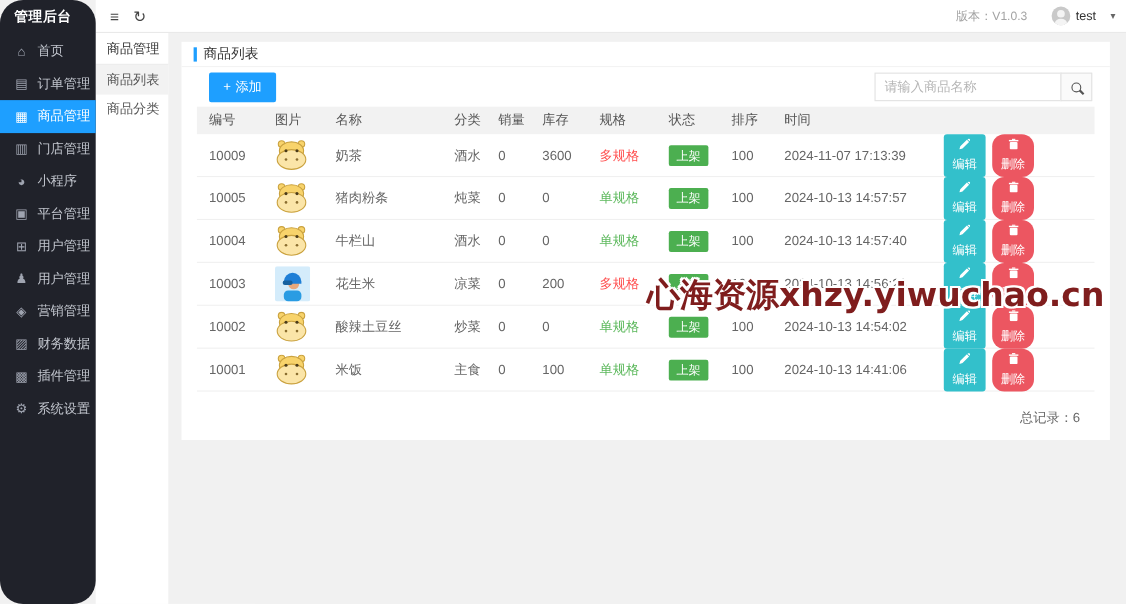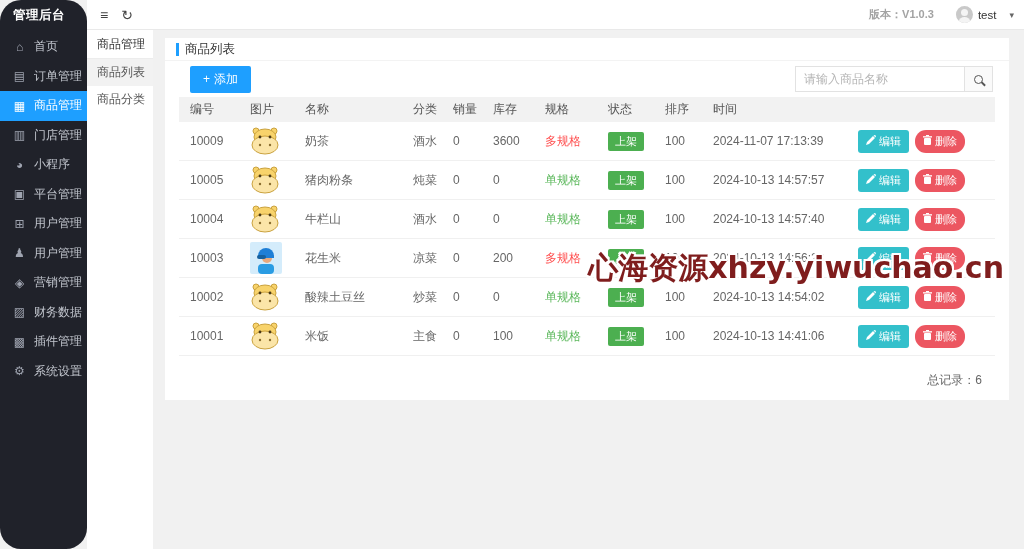--- a/index.html
+++ b/index.html
@@ -14,21 +14,21 @@
   .brand { height:30px; line-height:30px; padding-left:13px; color:#fff; font-size:12.5px; font-weight:bold; letter-spacing:.5px; }
   .side-items { margin-top:2px; }
   .side-item { height:29.5px; display:flex; align-items:center; gap:8px; padding-left:13px; color:#c2c6ce; font-size:12px; cursor:pointer; }
   .side-item .icon { width:13px; font-size:12px; color:#9fa4b0; text-align:center; }
   .side-item.active { background:#1e9fff; color:#fff; }
   .side-item.active .icon { color:#fff; }
   
   .topbar { position:absolute; left:87px; top:0; width:937px; height:30px; background:#fff; border-bottom:1px solid #e9e9e9; display:flex; align-items:center; z-index:4; }
   .topbar .tool { font-size:14px; color:#444; margin-left:13px; cursor:pointer; line-height:1; }
   .topbar-right { margin-left:auto; display:flex; align-items:center; padding-right:10px; }
-  .version { font-size:11px; color:#a3a3a3; margin-right:22px;font-weight:bold; }
+  .version { font-size:11px; color:#a3a3a3; margin-right:22px; }
   .avatar { width:17px; height:17px; border-radius:50%; background:#c9c9c9; position:relative; overflow:hidden; margin-right:5px; }
   .avatar::before { content:""; position:absolute; left:5px; top:3px; width:7px; height:7px; border-radius:50%; background:#f4f4f4; }
   .avatar::after { content:""; position:absolute; left:3px; top:11px; width:11px; height:8px; border-radius:50%; background:#f4f4f4; }
   .username { font-size:11.5px; color:#333; cursor:pointer; display:flex; align-items:center; gap:13px; }
   .username .caret { font-size:9px; color:#666; }
   
   .submenu { position:absolute; left:87px; top:30px; width:66px; height:519px; background:#fff; z-index:3; }
   .submenu-header { height:29px; line-height:29px; padding-left:10px; font-size:12px; color:#333; border-bottom:1px solid #ececec; }
   .submenu-item { height:27px; line-height:27px; padding-left:10px; font-size:12px; color:#555; cursor:pointer; }
   .submenu-item.active { background:#f2f2f2; }
@@ -47,21 +47,21 @@
   .mag::after { content:""; position:absolute; width:5px; height:1.5px; background:#555; transform:rotate(45deg); right:-4px; bottom:-2px; }
   
   .table { margin:0 14px; }
   .thead { display:flex; align-items:center; height:25px; background:#f2f2f2; font-size:12px; color:#555; padding-left:11px; }
   .trow { display:flex; align-items:center; height:39px; border-bottom:1px solid #f0f0f0; font-size:12px; color:#666; padding-left:11px; }
   .c0{width:60px}.c1{width:55px}.c2{width:108px}.c3{width:40px}.c4{width:40px}.c5{width:52px}
   .c6{width:63px}.c7{width:57px}.c8{width:48px}.c9{width:145px}.c10{flex:1}
   .spec-multi { color:#ff5050; }
   .spec-single { color:#5cb85c; }
   .badge { display:inline-block; background:#4caf50; color:#fff; font-size:11px; padding:2px 7px; border-radius:2px; }
-  .btn { display:inline-flex; align-items:center; gap:3px; color:#fff; border:none; font-size:11px; padding:4px 8px; border-radius:3px; cursor:pointer; font-family:inherit; }
+  .btn { display:inline-flex; align-items:center; gap:3px; color:#fff; border:none; font-size:11px; padding:4px 8px; border-radius:3px; cursor:pointer; font-family:inherit;flex-direction:column; }
   .btn-edit { background:#33c0cb; margin-right:6px; }
   .btn-del { background:#ec5661;border-radius:11px; }
   .pimg { display:block; }
   .tfoot { text-align:right; padding:16px 27px 0 0; font-size:12px; color:#666; }
   
   .watermark { position:absolute; right:20px; top:248px; z-index:50; font-size:30px; font-weight:bold; color:#7f1d1d; font-family:"DejaVu Sans",sans-serif; pointer-events:none;
     text-shadow:-2px -2px 0 #fff,2px -2px 0 #fff,-2px 2px 0 #fff,2px 2px 0 #fff,0 -2px 0 #fff,0 2px 0 #fff,-2px 0 0 #fff,2px 0 0 #fff; }
 </style>
 </head>
 <body>

